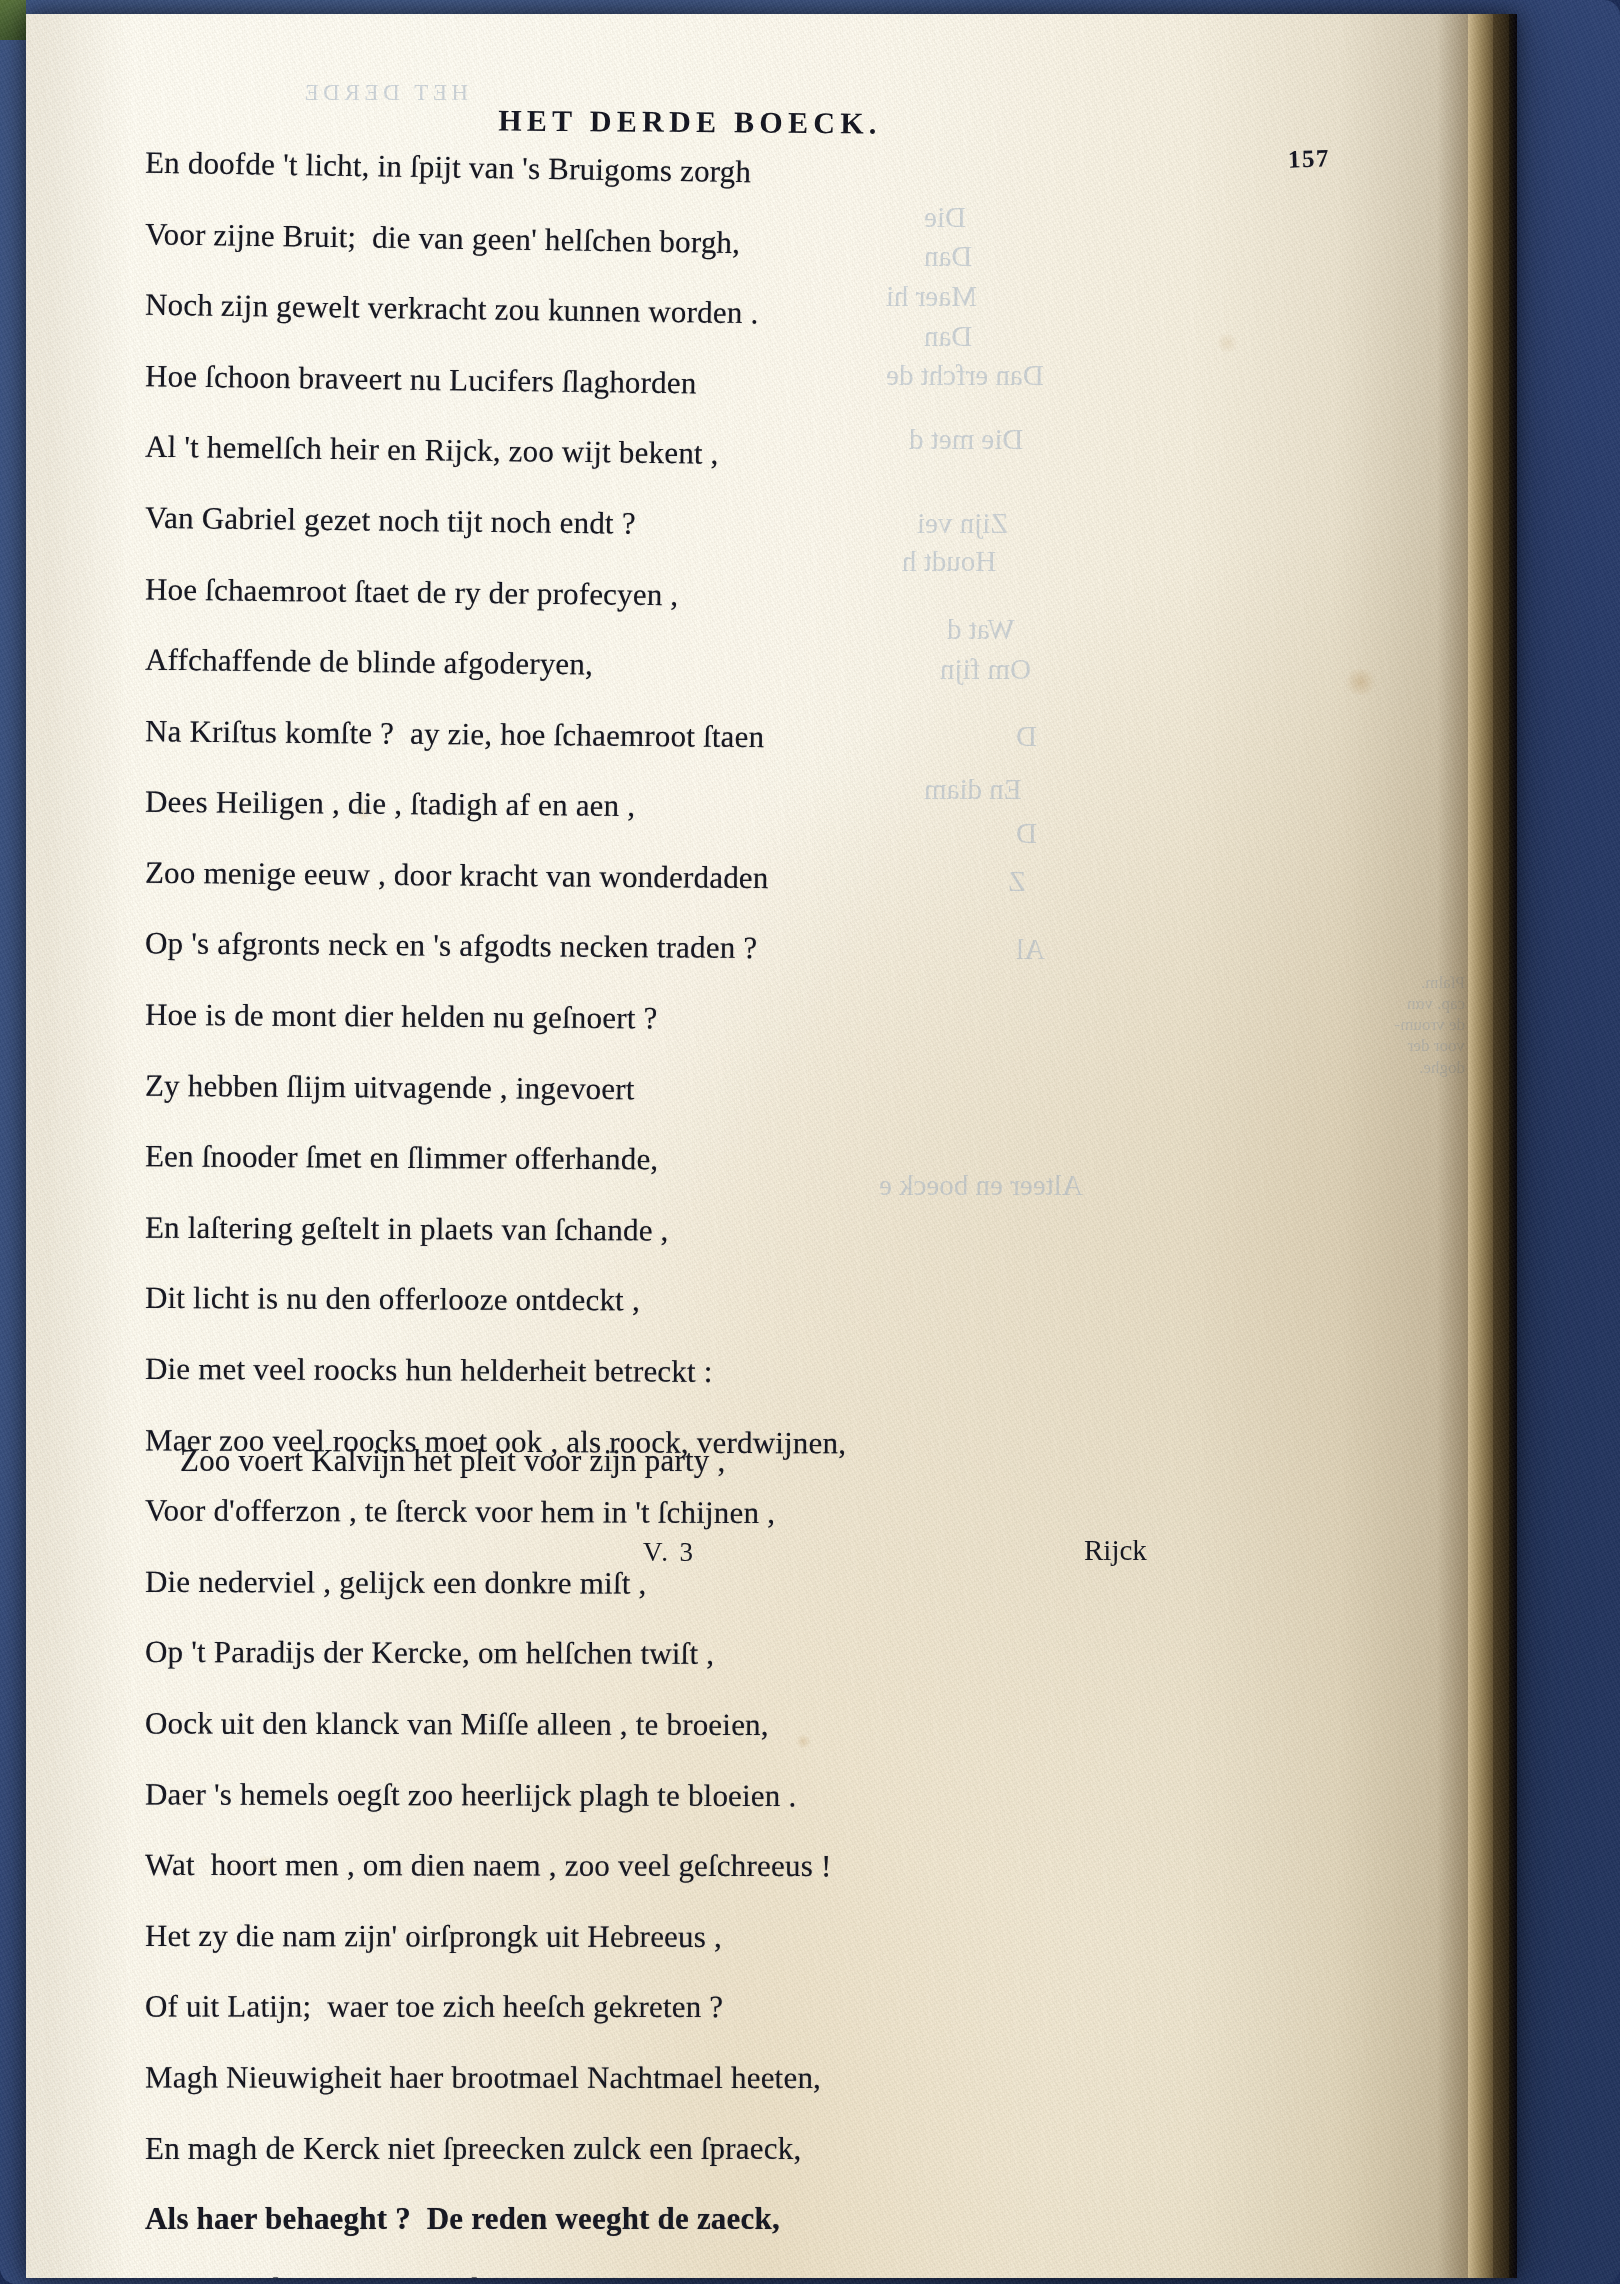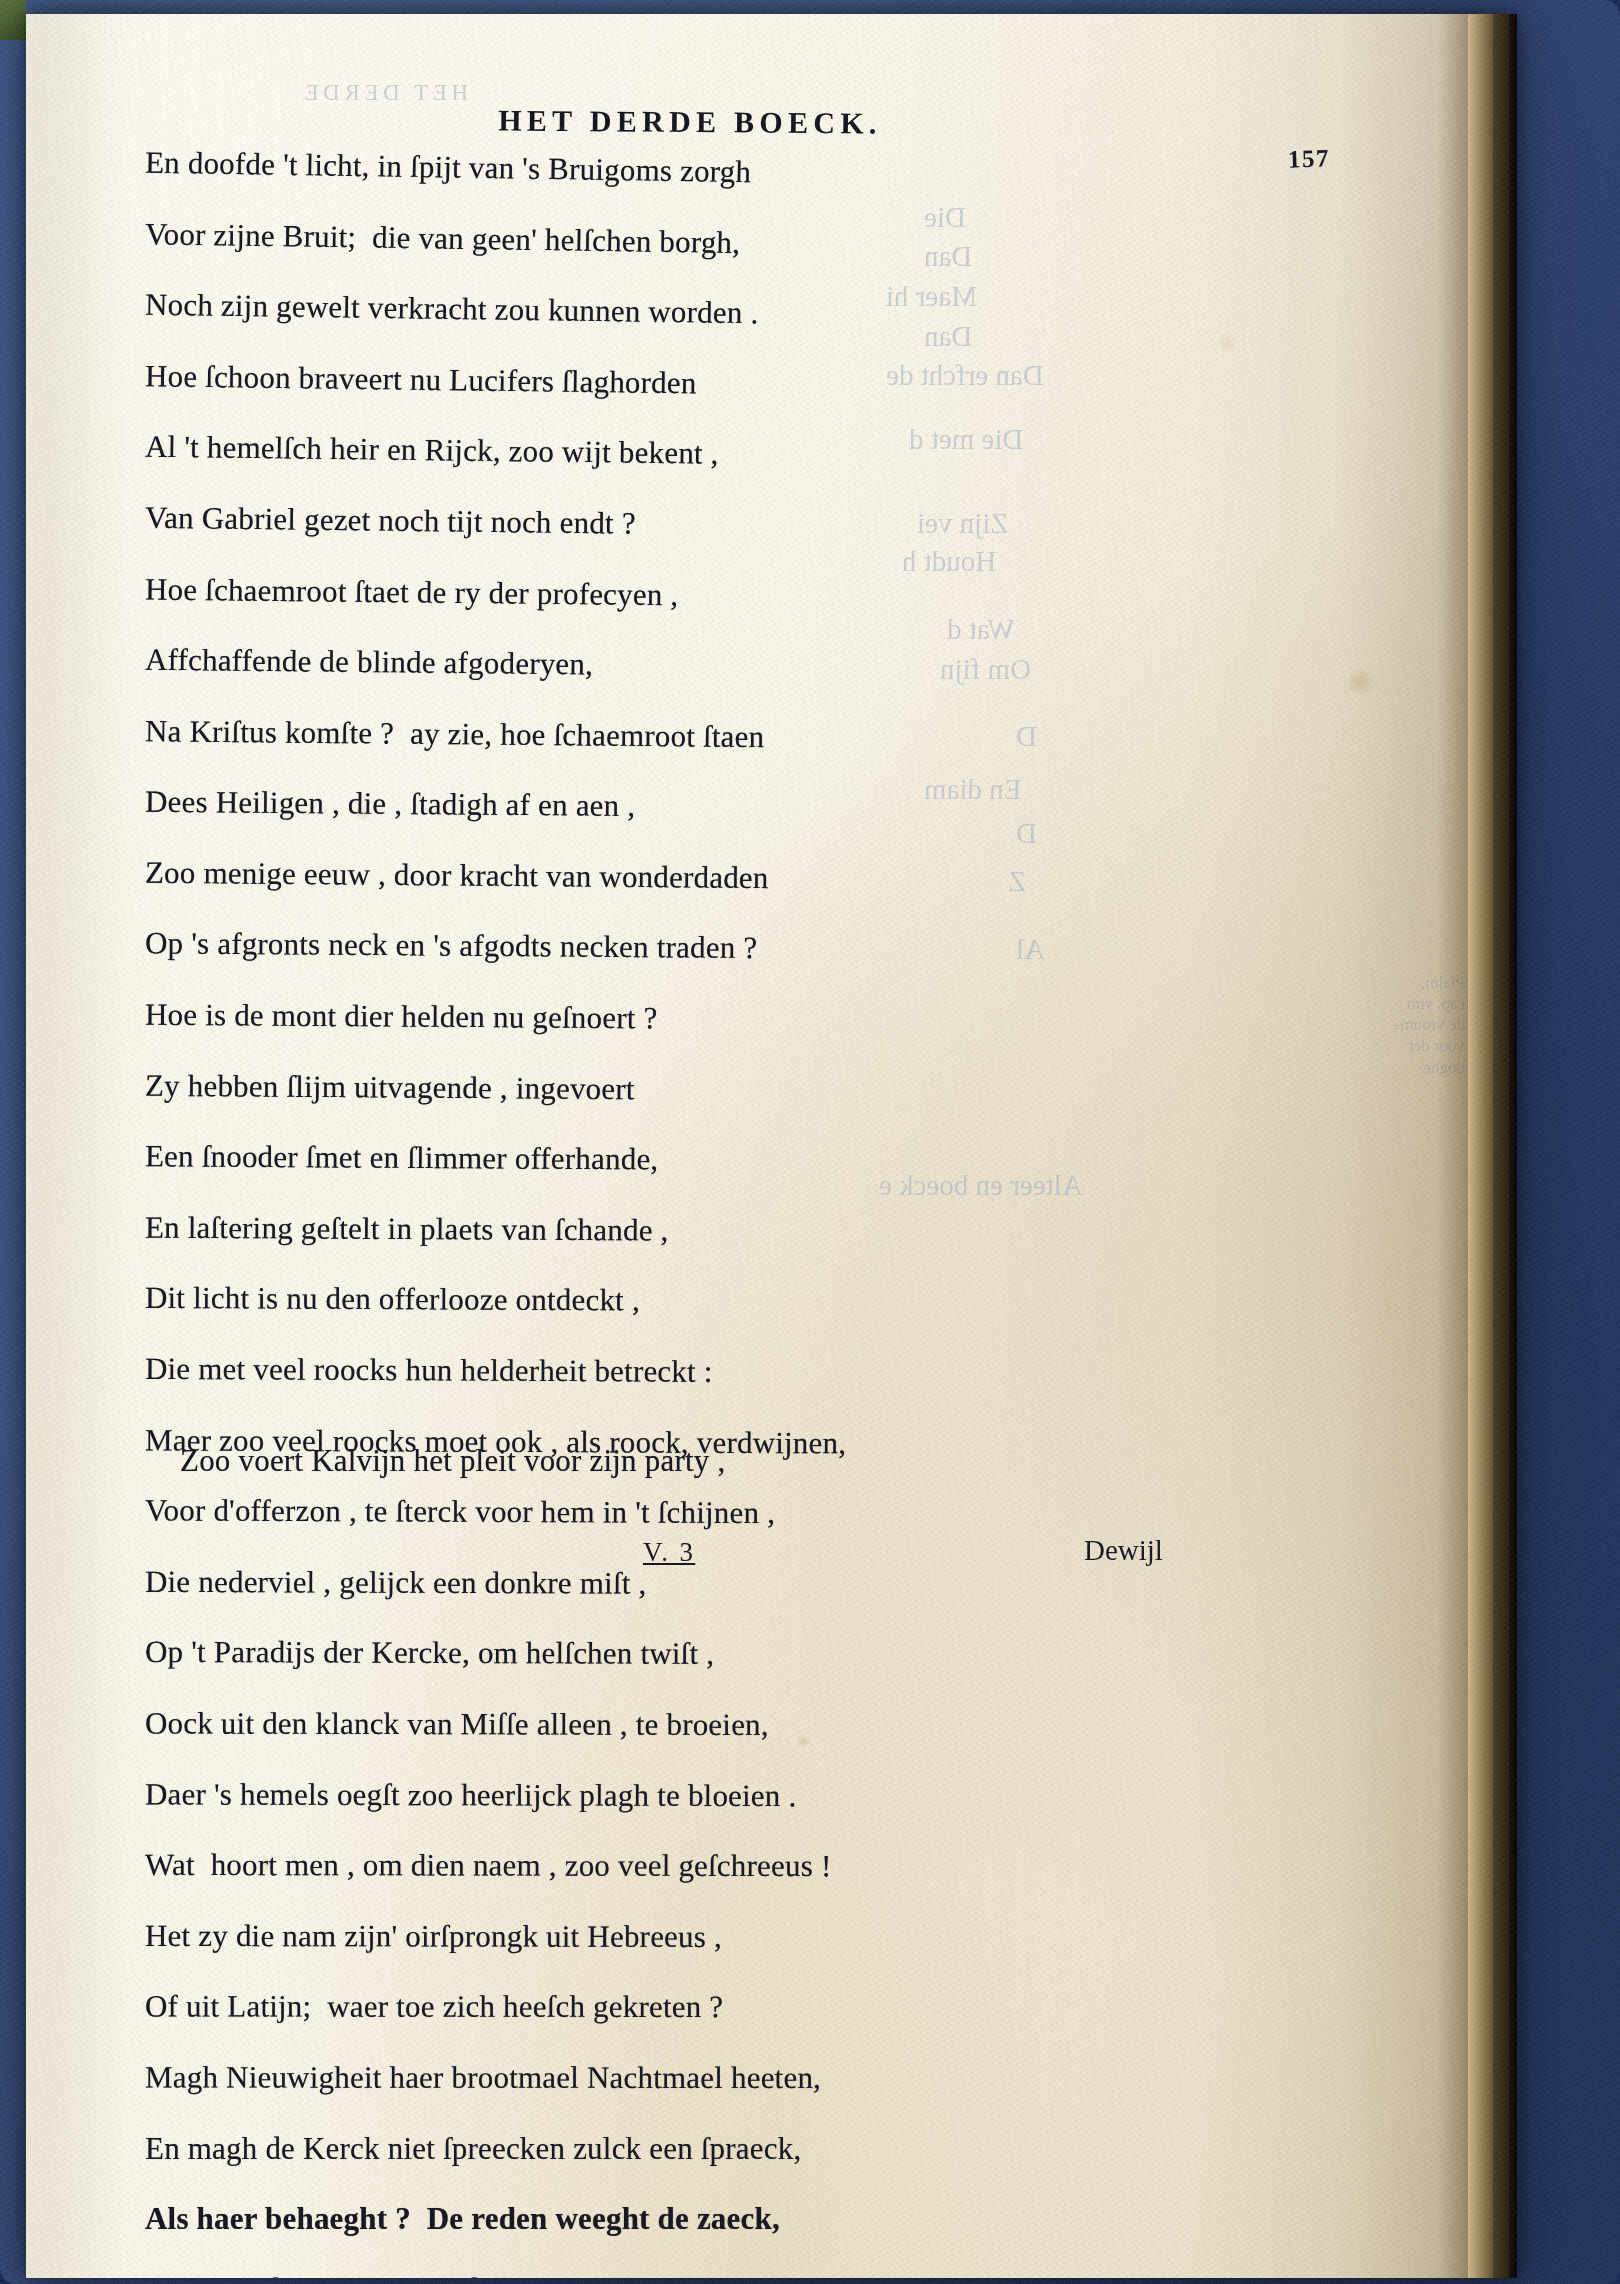--- a/index.html
+++ b/index.html
@@ -160,23 +160,23 @@
         <div class="ln" style="top:1109px;transform:rotate(0deg);">En magh de Kerck niet ſpreecken zulck een ſpraeck,</div>
         <div class="ln" style="top:1148px;transform:rotate(0deg);font-weight:bold;">Als haer behaeght ?  De reden weeght de zaeck,</div>
         <div class="ln" style="top:1188px;transform:rotate(0deg);">Geenſins den naem , en ydelheit van klancken :</div>
 
       </div>
 
       <div class="verse" style="top:1431px;">
         <div class="ln ind" style="top:0px;">Zoo voert Kalvijn het pleit voor zijn party ,</div>
       </div>
 
-      <div class="sig" style="left:617px;top:1523px;text-decoration:underline;">V. 3</div>
+      <div class="sig" style="left:617px;top:1523px;">V. 3</div>
 
-      <div class="catch" style="left:1058px;top:1520px;">Dewijl</div>
+      <div class="catch" style="left:1058px;top:1520px;">Rijck</div>
 
     </div>
 
     <div class="gutter" id="g1"></div>
     <div class="gutter" id="g2"></div>
     <div class="gutter" id="g3"></div>
     <div class="gutter" id="g4"></div>
 
   </div>
 </div>

